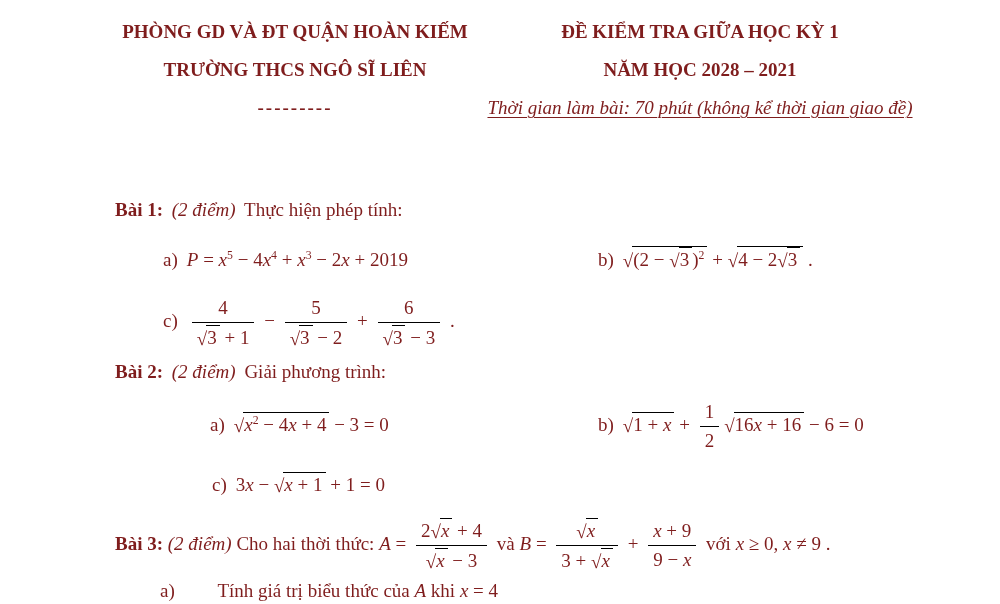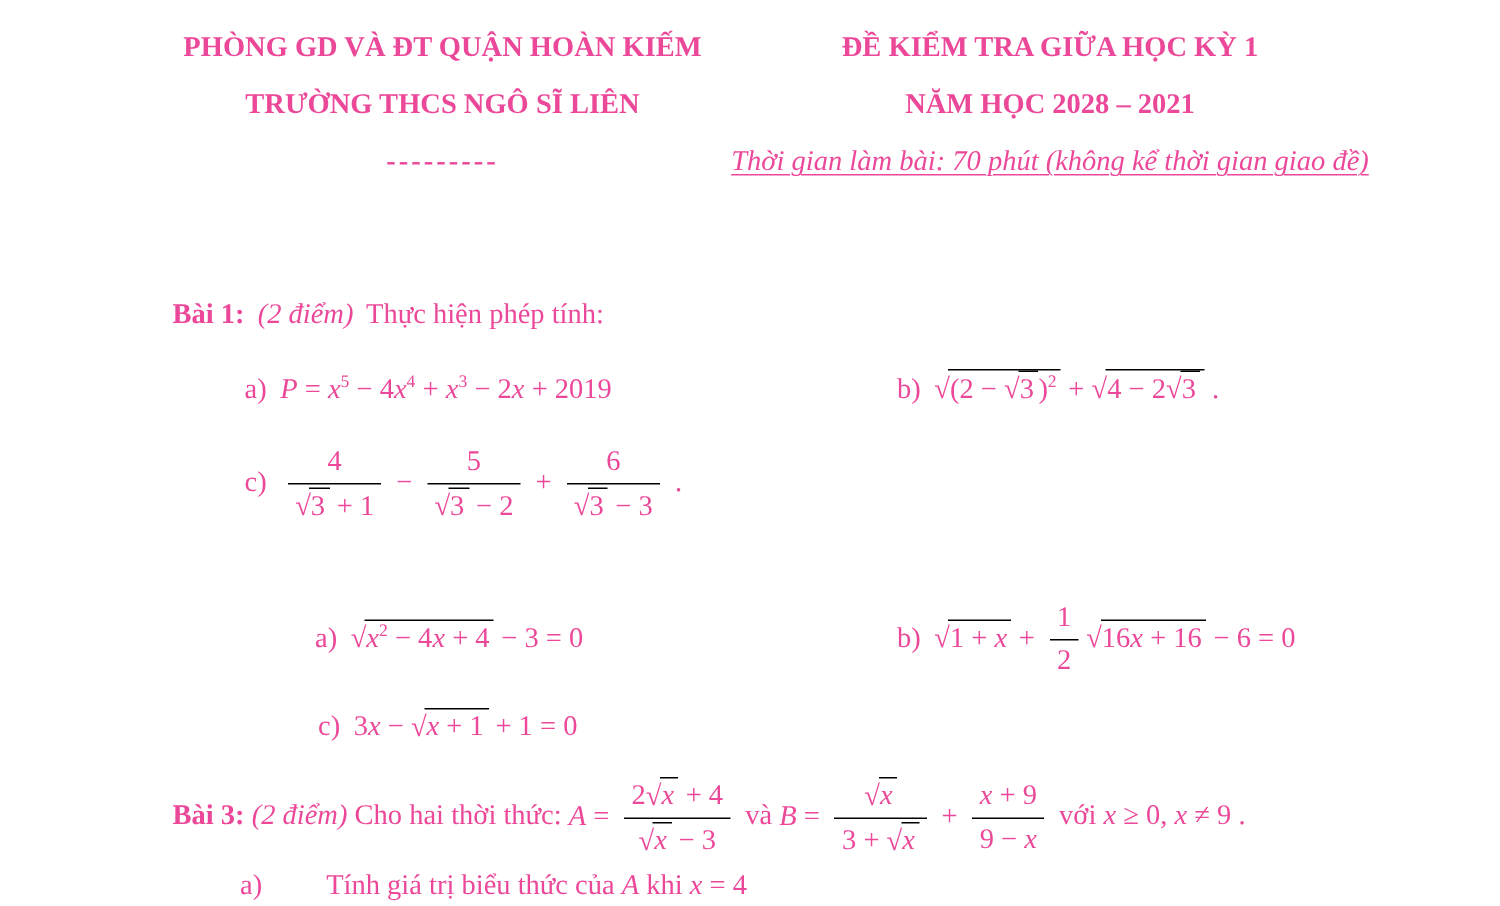--- a/index.html
+++ b/index.html
@@ -1,19 +1,19 @@
 <!DOCTYPE html>
 <html><head>
 <meta charset="utf-8">
 <style>
   html,body { margin:0; padding:0; background:#fff; }
   .page {
     position:relative; width:1000px; height:604px; background:#ffffff;
     font-family:"Liberation Serif","DejaVu Serif",serif;
-    font-size:19px; color:#ec4899; overflow:hidden;
+    font-size:19px; color:#7f1d1d; overflow:hidden;
   }
   .abs { position:absolute; white-space:nowrap; }
   .bold { font-weight:bold; }
   .pts { font-style:italic; }
   
   .hdr-left  { position:absolute; left:90px;  top:13px; width:410px; text-align:center; }
   .hdr-right { position:absolute; left:450px; top:13px; width:500px; text-align:center; }
   .hline { line-height:38px; height:38px; font-size:19px; }
   .dashes { letter-spacing:2px; }
   .duration {
@@ -62,20 +62,25 @@
   <div class="abs phead" style="left:115px;top:199px">
     <span class="bold">Bài 1:</span>
     <span class="pts">(2 điểm)</span>
     <span>Thực hiện phép tính:</span>
   </div>
 
   <div class="abs" style="left:163px;top:246px"><span class="part" style="width:435px"><span class="plabel">a)</span><span class="math"><span><i>P</i> = <i>x</i><sup><span>5</span></sup> − 4<i>x</i><sup><span>4</span></sup> + <i>x</i><sup><span>3</span></sup> − 2<i>x</i> + 2019</span></span></span><span class="part"><span class="plabel">b)</span><span class="math"><span><span class="sqrt"><span class="sign">√</span><span class="rad"><span>(2 − <span class="sqrt"><span class="sign">√</span><span class="rad"><span>3</span></span></span>)<sup><span>2</span></sup></span></span></span> + <span class="sqrt"><span class="sign">√</span><span class="rad"><span>4 − 2<span class="sqrt"><span class="sign">√</span><span class="rad"><span>3</span></span></span></span></span></span> .</span></span></span></div>
 
   <div class="abs" style="left:163px;top:296px"><span class="plabel">c)</span><span class="math"><span><span class="frac"><span class="num"><span>4</span></span><span class="den"><span><span class="sqrt"><span class="sign">√</span><span class="rad"><span>3</span></span></span> + 1</span></span></span> − <span class="frac"><span class="num"><span>5</span></span><span class="den"><span><span class="sqrt"><span class="sign">√</span><span class="rad"><span>3</span></span></span> − 2</span></span></span> + <span class="frac"><span class="num"><span>6</span></span><span class="den"><span><span class="sqrt"><span class="sign">√</span><span class="rad"><span>3</span></span></span> − 3</span></span></span> .</span></span></div>
 
+  <div class="abs phead" style="left:115px;top:361px">
+    <span class="bold">Bài 2:</span>
+    <span class="pts">(2 điểm)</span>
+    <span>Giải phương trình:</span>
+  </div>
 
   <div class="abs" style="left:210px;top:400px"><span class="part" style="width:388px"><span class="plabel">a)</span><span class="math"><span><span class="sqrt"><span class="sign">√</span><span class="rad"><span><i>x</i><sup><span>2</span></sup> − 4<i>x</i> + 4</span></span></span> − 3 = 0</span></span></span><span class="part"><span class="plabel">b)</span><span class="math"><span><span class="sqrt"><span class="sign">√</span><span class="rad"><span>1 + <i>x</i></span></span></span> + <span class="frac"><span class="num"><span>1</span></span><span class="den"><span>2</span></span></span><span class="sqrt"><span class="sign">√</span><span class="rad"><span>16<i>x</i> + 16</span></span></span> − 6 = 0</span></span></span></div>
 
   <div class="abs" style="left:212px;top:472px"><span class="plabel">c)</span><span class="math"><span>3<i>x</i> − <span class="sqrt"><span class="sign">√</span><span class="rad"><span><i>x</i> + 1</span></span></span> + 1 = 0</span></span></div>
 
   <div class="abs" style="left:115px;top:518px">
     <span class="bold">Bài 3:</span>
     <span class="pts">(2 điểm)</span>
     <span>Cho hai thời thức:</span>
     <span class="math"><span><i>A</i> = <span class="frac"><span class="num"><span>2<span class="sqrt"><span class="sign">√</span><span class="rad"><span><i>x</i></span></span></span> + 4</span></span><span class="den"><span><span class="sqrt"><span class="sign">√</span><span class="rad"><span><i>x</i></span></span></span> − 3</span></span></span></span></span>

